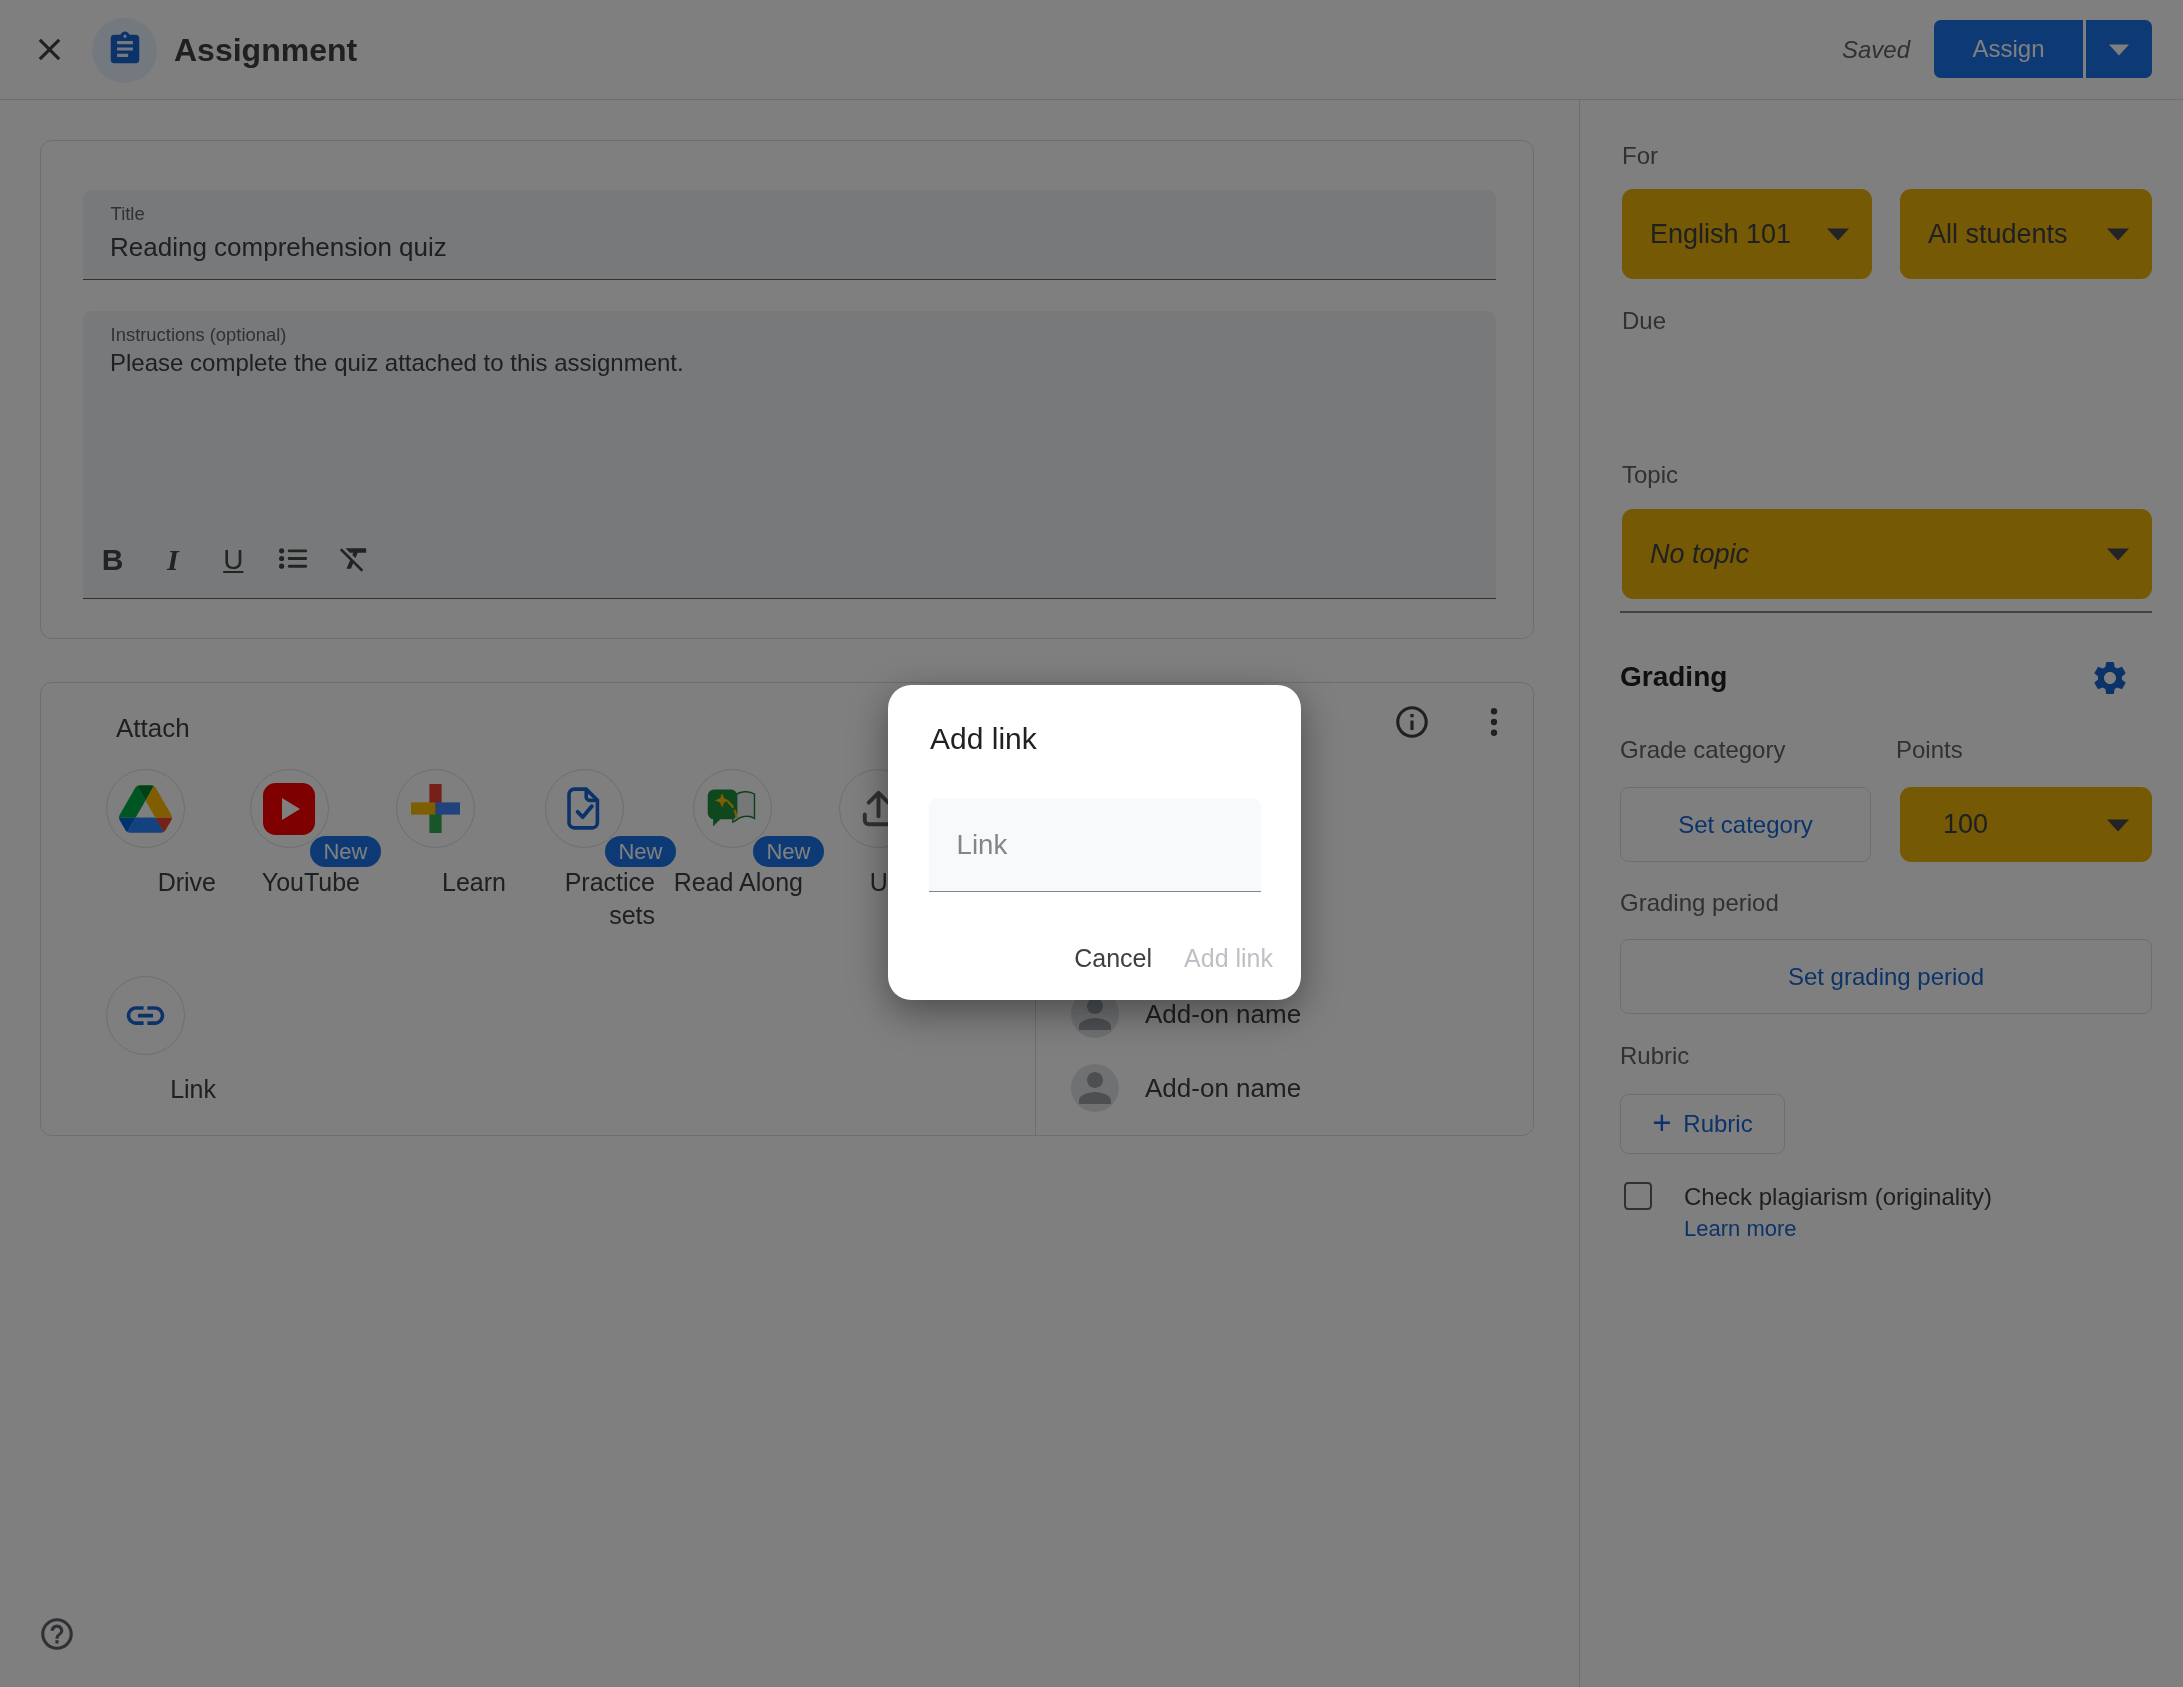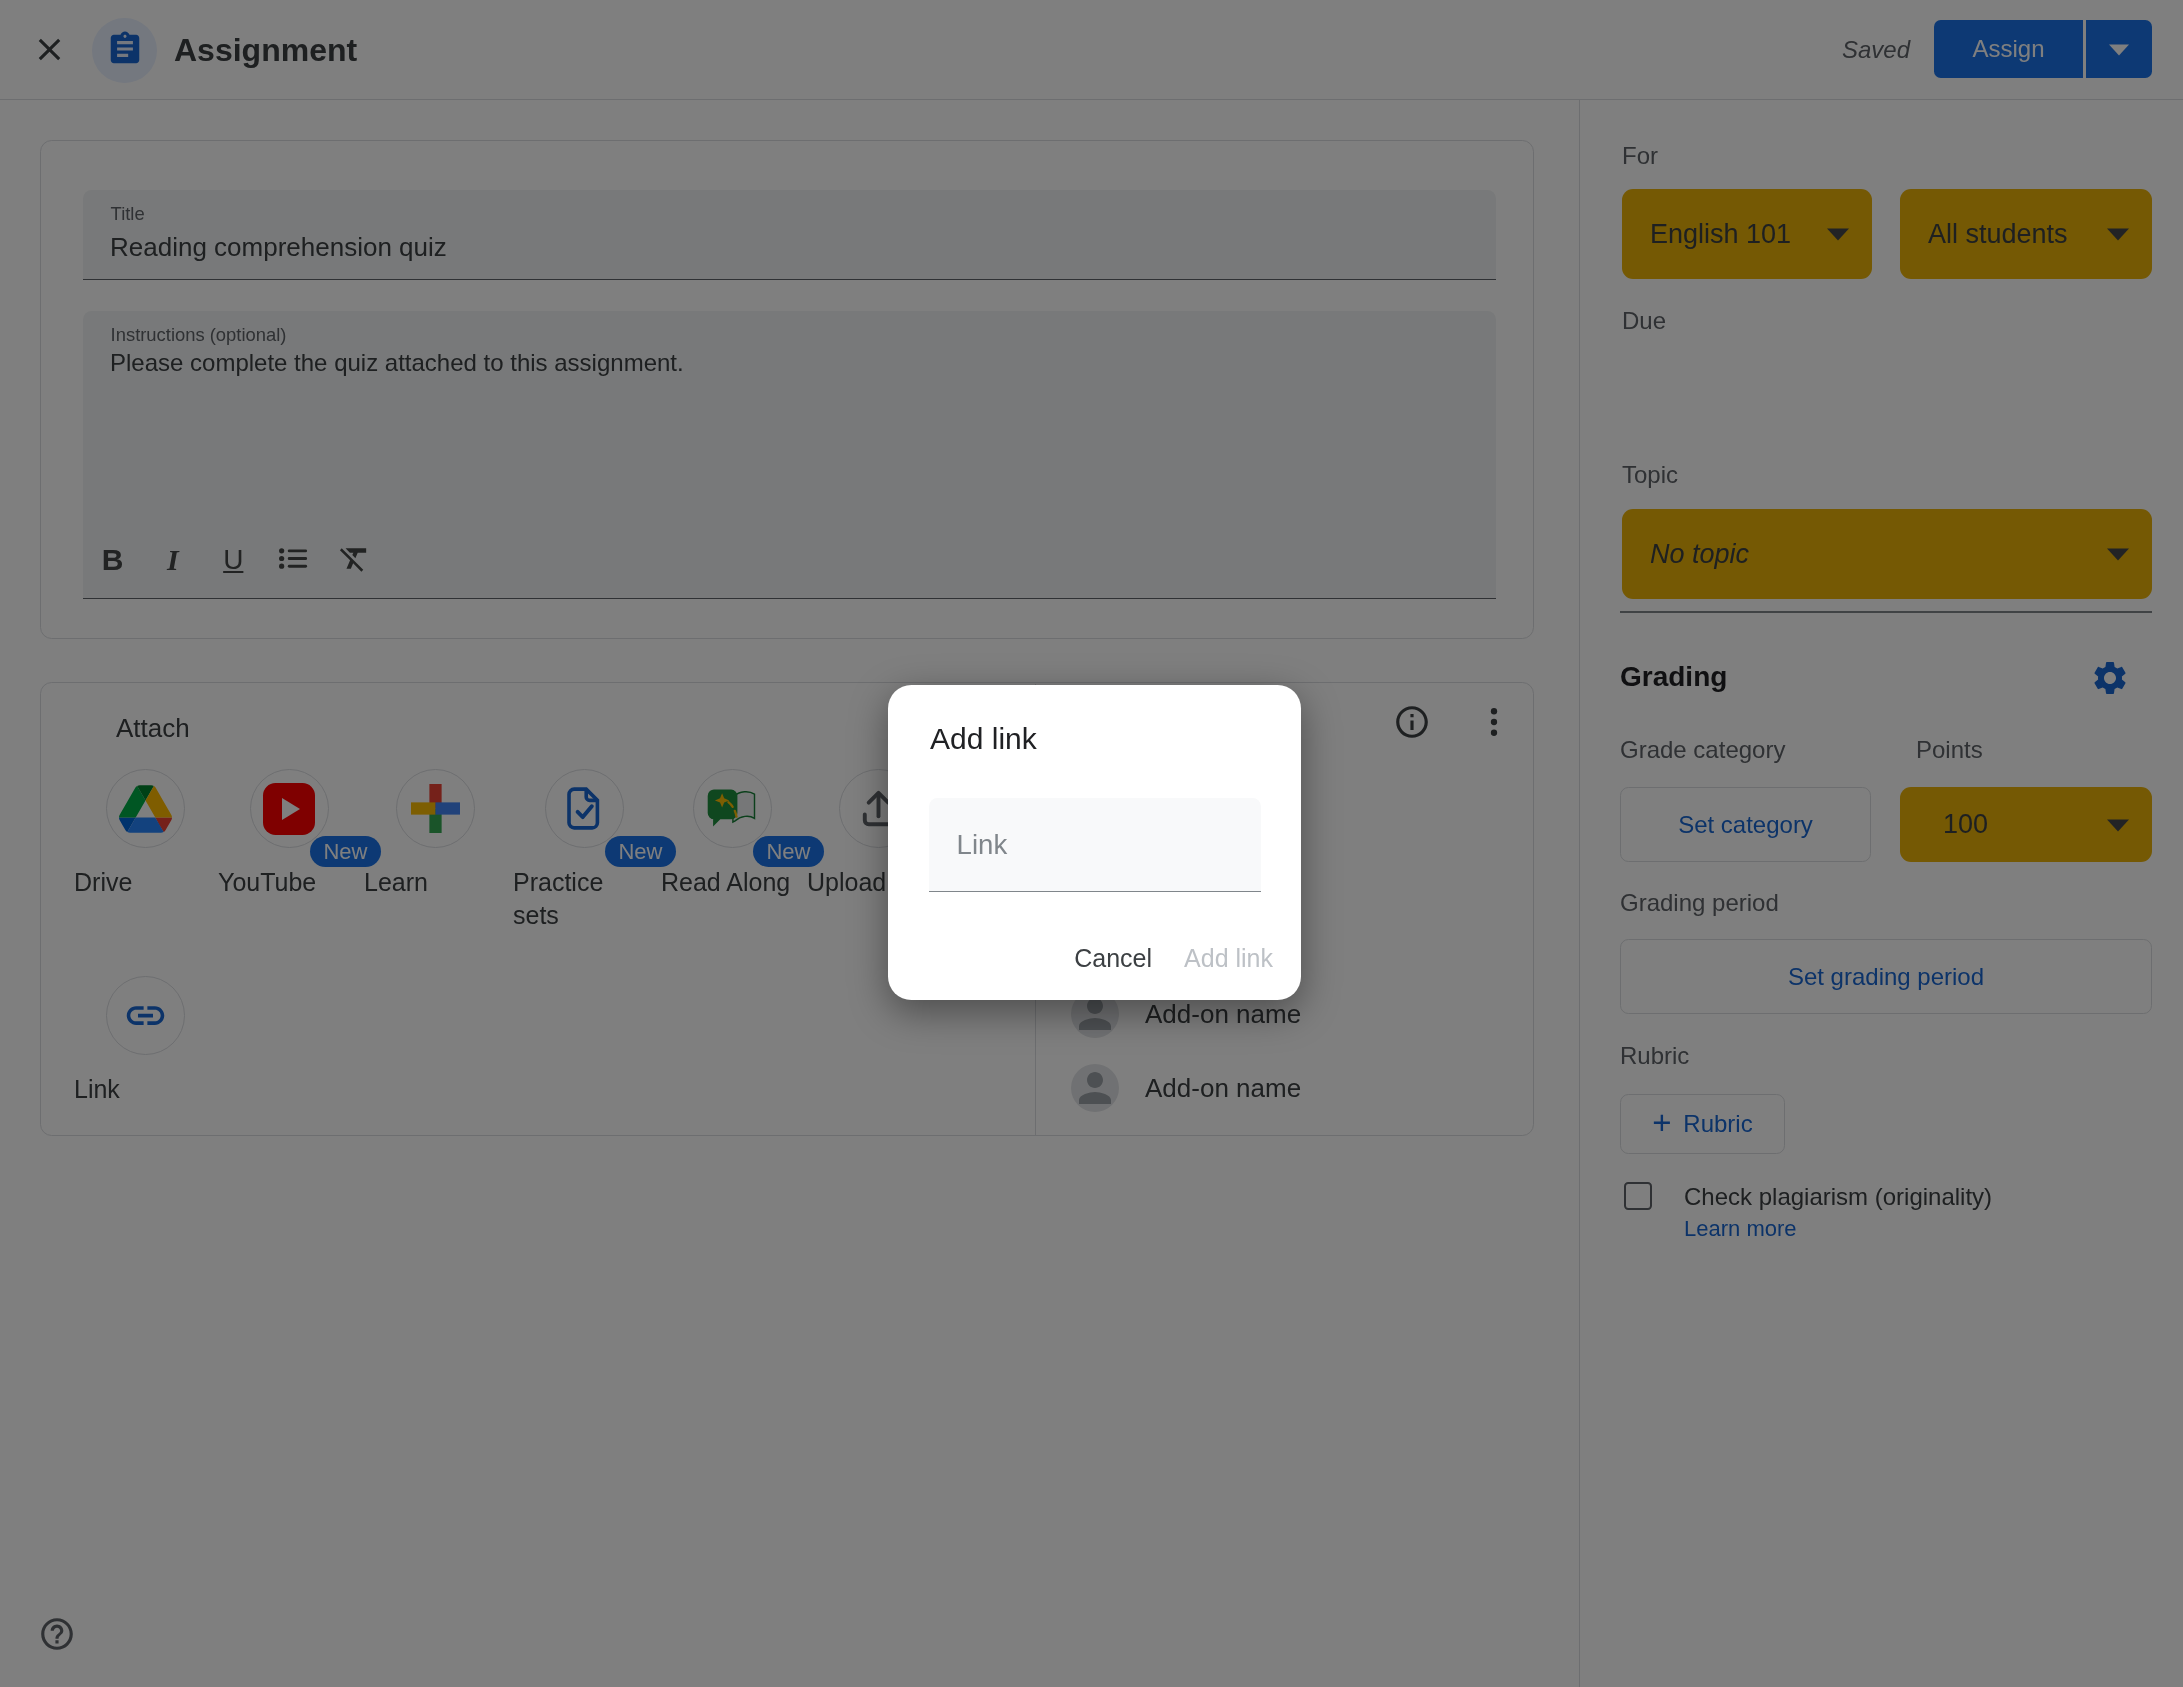--- a/index.html
+++ b/index.html
@@ -42,21 +42,21 @@
   .ico-bold { font-size:30px; font-weight:800; }
   .ico-italic { font-size:30px; font-style:italic; font-weight:600; font-family:"Liberation Serif", serif; }
   .ico-underline { font-size:28px; font-weight:500; text-decoration:underline; }
 
   
   #attach-heading { position:absolute; left:75px; top:30px; font-size:26px; color:#3c4043; }
   #attach-info { position:absolute; left:1351px; top:20px; width:40px; height:40px; background:none; border:none; cursor:pointer; }
   #attach-more { position:absolute; left:1433px; top:20px; width:40px; height:40px; background:none; border:none; cursor:pointer; }
   #attach-divider { position:absolute; left:994px; top:0.8px; width:1.3px; height:451px; background:#dadce0; }
 
-  .attach-item { position:absolute; width:142px; text-align:left; cursor:pointer; }
+  .attach-item { position:absolute; width:142px; text-align:right; cursor:pointer; }
   .attach-circle { width:79px; height:79px; margin:0 auto; border:1.3px solid #dadce0; border-radius:50%; display:flex; align-items:center; justify-content:center; background:#fff; }
   .attach-label { margin-top:18.4px; font-size:25px; line-height:33px; color:#3c4043; }
   .new-badge { position:absolute; left:92px; top:67px; height:31px; padding:0 13.4px; background:var(--badge-bg,#1a73e8); color:#fff; font-size:22px; border-radius:16px; display:flex; align-items:center; }
 
   #item-drive { left:33px; top:86px; }
   #item-youtube { left:177px; top:86px; }
   #item-create { left:323px; top:86px; }
   #item-practice { left:472px; top:86px; }
   #item-read { left:620px; top:86px; }
   #item-upload { left:766px; top:86px; }
@@ -338,21 +338,21 @@
     <h2 id="grading-heading">Grading</h2>
     <button id="grading-gear" aria-label="grading settings">
       <span>
         <svg width="40" height="40" viewBox="0 0 24 24">
             <path style="fill:var(--accent)" d="M19.14 12.94c.04-.3.06-.61.06-.94 0-.32-.02-.64-.07-.94l2.03-1.58c.18-.14.23-.41.12-.61l-1.92-3.32c-.12-.22-.37-.29-.59-.22l-2.39.96c-.5-.38-1.03-.7-1.62-.94l-.36-2.54c-.04-.24-.24-.41-.48-.41h-3.84c-.24 0-.43.17-.47.41l-.36 2.54c-.59.24-1.13.57-1.62.94l-2.39-.96c-.22-.08-.47 0-.59.22L2.74 8.87c-.12.21-.08.47.12.61l2.03 1.58c-.05.3-.09.63-.09.94s.02.64.07.94l-2.03 1.58c-.18.14-.23.41-.12.61l1.92 3.32c.12.22.37.29.59.22l2.39-.96c.5.38 1.03.7 1.62.94l.36 2.54c.05.24.24.41.48.41h3.84c.24 0 .44-.17.47-.41l.36-2.54c.59-.24 1.13-.56 1.62-.94l2.39.96c.22.08.47 0 .59-.22l1.92-3.32c.12-.22.07-.47-.12-.61l-2.01-1.58zM12 15.6c-1.98 0-3.6-1.62-3.6-3.6s1.62-3.6 3.6-3.6 3.6 1.62 3.6 3.6-1.62 3.6-3.6 3.6z"></path>
           </svg>
       </span>
     </button>
 
     <span class="side-label" style="left:40px; top:636px">Grade category</span>
-    <span class="side-label" style="left:336px; top:636px">Points</span>
+    <span class="side-label" style="left:316px; top:636px">Points</span>
     <button class="btn-outline" id="btn-set-category">Set category</button>
     <div class="select-box" id="sel-points">
       <span>100</span>
       <span class="caret"></span>
     </div>
 
     <span class="side-label" style="left:40px; top:789px">Grading period</span>
     <button class="btn-outline" id="btn-grading-period">Set grading period</button>
 
     <span class="side-label" style="left:40px; top:942px">Rubric</span>

